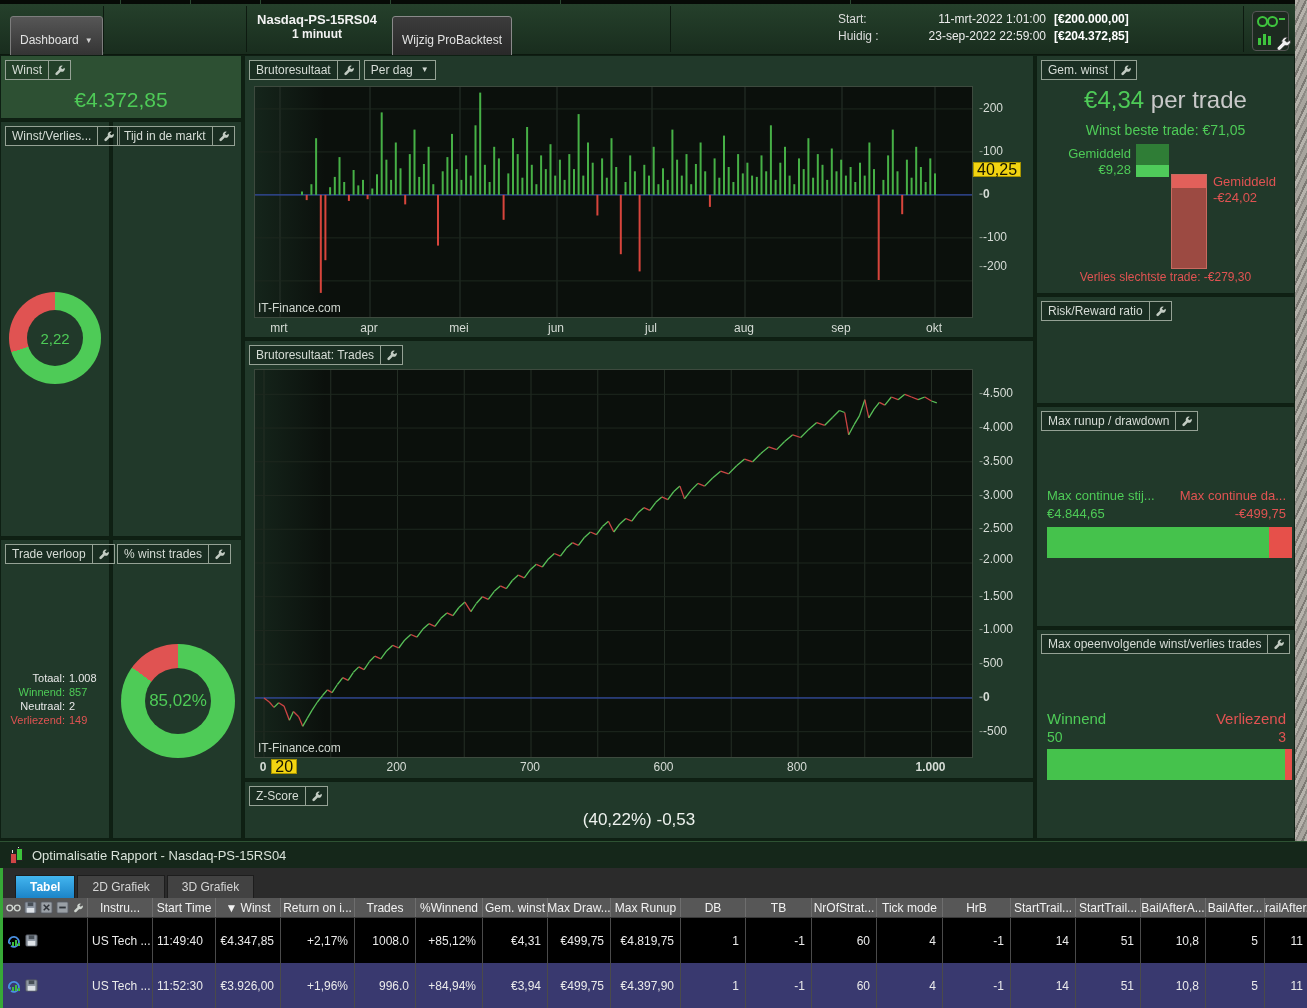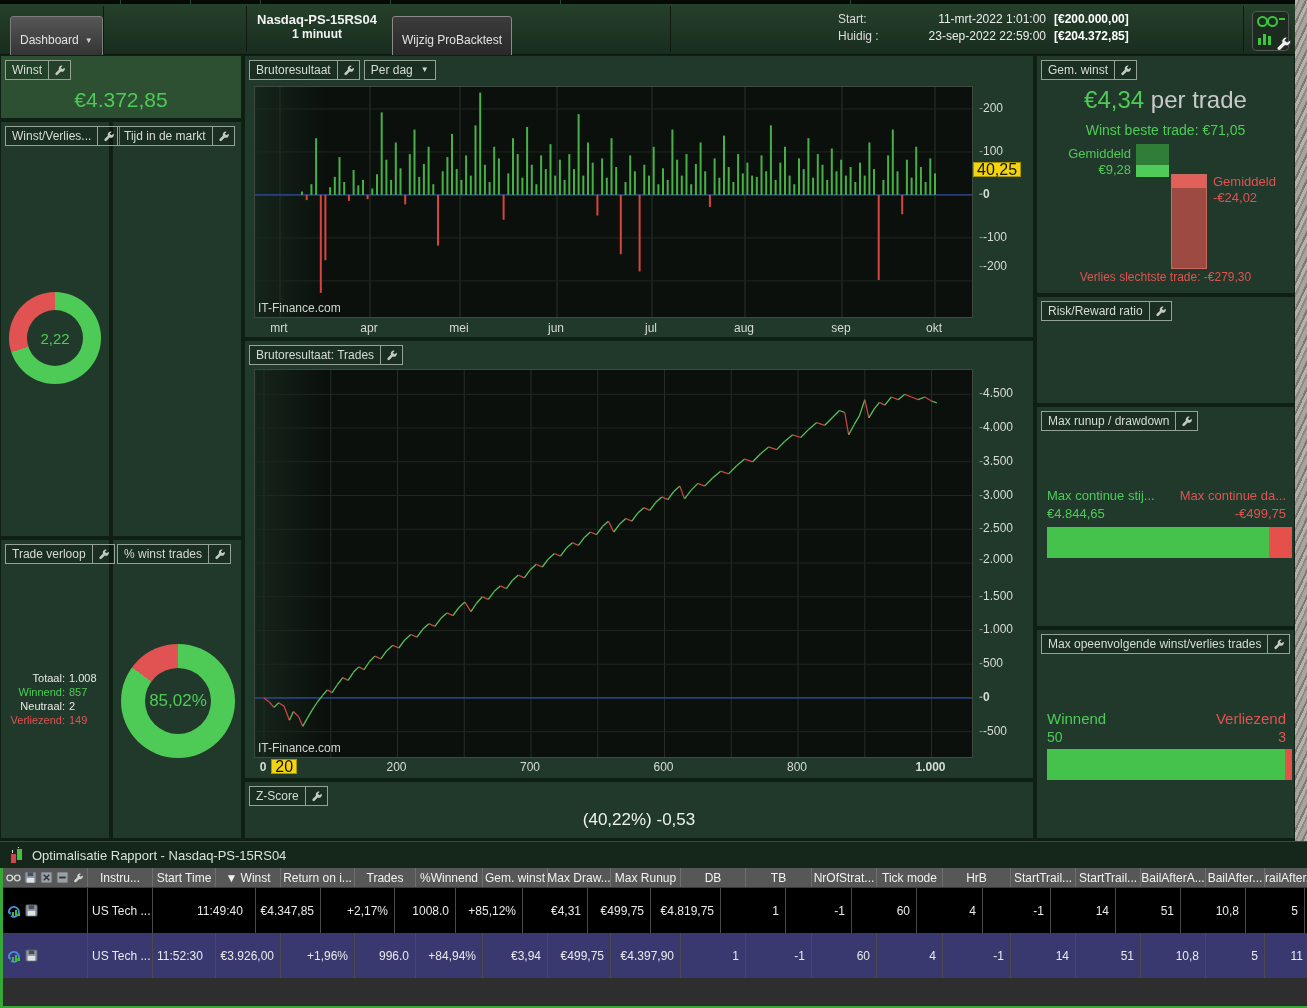--- a/index.html
+++ b/index.html
@@ -704,20 +704,25 @@
   <div id="opt-title">
     <span class="candle-ico">
       <i class="w" style="left:4px;top:3px;height:13px"></i>
         <i class="w" style="left:10px;top:0;height:14px"></i>
       <i class="c1"></i>
         <i class="c2"></i>
     </span>
     <span>Optimalisatie Rapport - Nasdaq-PS-15RS04</span>
   </div>
   <div id="opt-body">
+    <div id="tabsrow">
+        <div class="tab active">Tabel</div>
+        <div class="tab">2D Grafiek</div>
+        <div class="tab">3D Grafiek</div>
+      </div>
     <div id="gridhead" class="ghsep">
         <div class="hc tools" style="width: 85px; flex: 0 0 85px;">
           <span>
             <svg width="15" height="10" viewBox="0 0 16 10">
               <circle cx="4" cy="5" r="3" fill="none" stroke="#d0d6d0" stroke-width="1.4"></circle>
               <circle cx="12" cy="5" r="3" fill="none" stroke="#d0d6d0" stroke-width="1.4"></circle>
               <line x1="7" y1="5" x2="9" y2="5" stroke="#d0d6d0" stroke-width="1.4"></line>
             </svg>
           </span>
           <span>
@@ -779,21 +784,21 @@
             </span>
             <span>
               <svg width="13" height="13" viewBox="0 0 14 14">
                 <rect x="1" y="1" width="12" height="12" rx="1" fill="#8f98a3" stroke="#565c63"></rect>
                 <rect x="4" y="1.5" width="6" height="4" fill="#474f57"></rect>
                 <rect x="3" y="7.5" width="8" height="5" fill="#dde2e7"></rect>
               </svg>
             </span>
           </div>
           <div class="gc txt" style="width: 65px; flex: 0 0 65px;">US Tech ...</div>
-          <div class="gc txt" style="width: 63px; flex: 0 0 63px; margin-left: 40px;">11:49:40</div>
+          <div class="gc txt" style="width: 63px; flex: 0 0 63px;">11:49:40</div>
           <div class="gc num" style="width: 65px; flex: 0 0 65px;">€4.347,85</div>
           <div class="gc num" style="width: 74px; flex: 0 0 74px;">+2,17%</div>
           <div class="gc num" style="width: 61px; flex: 0 0 61px;">1008.0</div>
           <div class="gc num" style="width: 67px; flex: 0 0 67px;">+85,12%</div>
           <div class="gc num" style="width: 65px; flex: 0 0 65px;">€4,31</div>
           <div class="gc num" style="width: 63px; flex: 0 0 63px;">€499,75</div>
           <div class="gc num" style="width: 70px; flex: 0 0 70px;">€4.819,75</div>
           <div class="gc num" style="width: 65px; flex: 0 0 65px;">1</div>
           <div class="gc num" style="width: 66px; flex: 0 0 66px;">-1</div>
           <div class="gc num" style="width: 65px; flex: 0 0 65px;">60</div>

